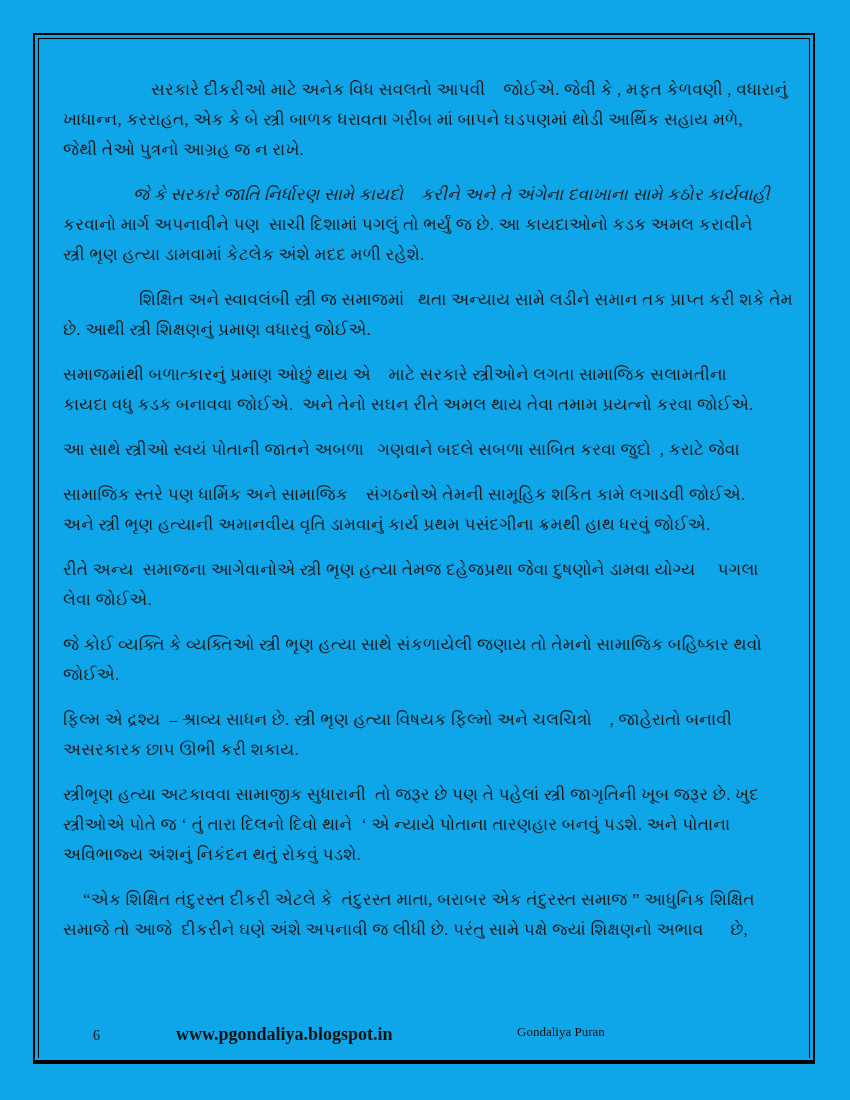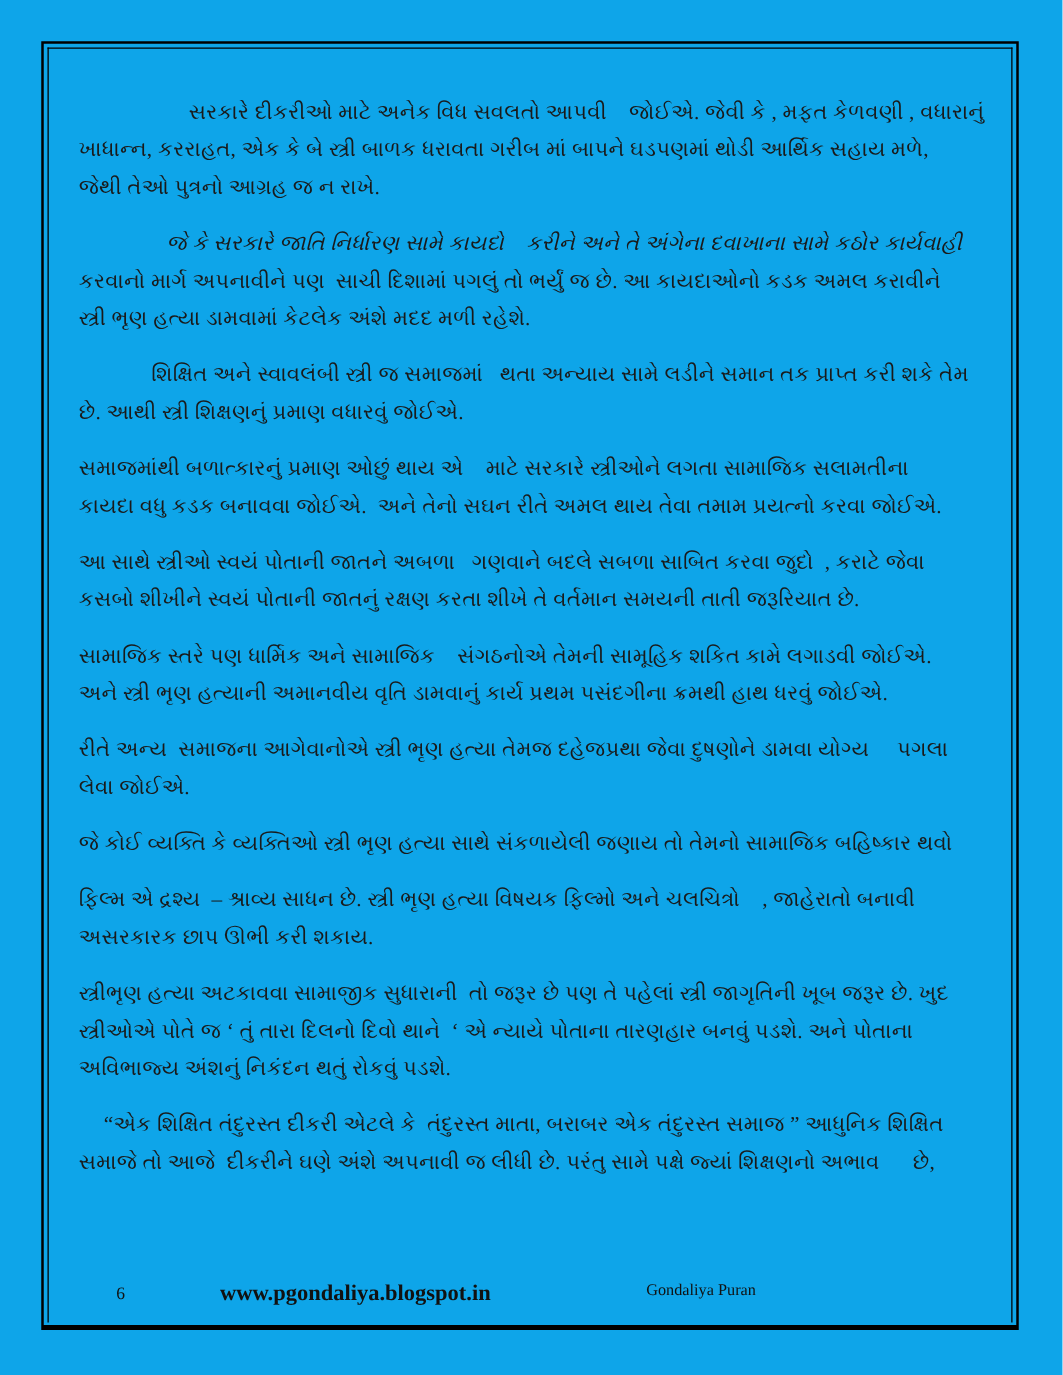--- a/index.html
+++ b/index.html
@@ -100,41 +100,41 @@
         <span class="line" style="padding-left: 88px;">સરકારે દીકરીઓ માટે અનેક વિધ સવલતો આપવી    જોઈએ. જેવી કે , મફત કેળવણી , વધારાનું</span>
         <span class="line">ખાધાન્ન, કરરાહત, એક કે બે સ્ત્રી બાળક ધરાવતા ગરીબ માં બાપને ઘડપણમાં થોડી આર્થિક સહાય મળે,</span>
         <span class="line">જેથી તેઓ પુત્રનો આગ્રહ જ ન રાખે.</span>
       </p>
       <p class="para">
         <span class="line" style="padding-left: 70px; font-style: italic;">જે કે સરકારે જાતિ નિર્ધારણ સામે કાયદો    કરીને અને તે અંગેના દવાખાના સામે કઠોર કાર્યવાહી</span>
         <span class="line">કરવાનો માર્ગ અપનાવીને પણ  સાચી દિશામાં પગલું તો ભર્યું જ છે. આ કાયદાઓનો કડક અમલ કરાવીને</span>
         <span class="line">સ્ત્રી ભૃણ હત્યા ડામવામાં કેટલેક અંશે મદદ મળી રહેશે.</span>
       </p>
       <p class="para">
-        <span class="line" style="padding-left: 58px;">શિક્ષિત અને સ્વાવલંબી સ્ત્રી જ સમાજમાં   થતા અન્યાય સામે લડીને સમાન તક પ્રાપ્ત કરી શકે તેમ</span>
+        <span class="line" style="padding-left: 58px; text-align: center;">શિક્ષિત અને સ્વાવલંબી સ્ત્રી જ સમાજમાં   થતા અન્યાય સામે લડીને સમાન તક પ્રાપ્ત કરી શકે તેમ</span>
         <span class="line">છે. આથી સ્ત્રી શિક્ષણનું પ્રમાણ વધારવું જોઈએ.</span>
       </p>
       <p class="para">
         <span class="line">સમાજમાંથી બળાત્કારનું પ્રમાણ ઓછું થાય એ    માટે સરકારે સ્ત્રીઓને લગતા સામાજિક સલામતીના</span>
         <span class="line">કાયદા વધુ કડક બનાવવા જોઈએ.  અને તેનો સઘન રીતે અમલ થાય તેવા તમામ પ્રયત્નો કરવા જોઈએ.</span>
       </p>
       <p class="para">
         <span class="line">આ સાથે સ્ત્રીઓ સ્વયં પોતાની જાતને અબળા   ગણવાને બદલે સબળા સાબિત કરવા જુદો  , કરાટે જેવા</span>
-        <span class="line">કસબો શીખીને સ્વયં પોતાની જાતનું રક્ષણ કરતા શીખે તે વર્તમાન સમયની તાતી જરૂરિયાત છે.</span>
       </p>
       <p class="para">
         <span class="line">સામાજિક સ્તરે પણ ધાર્મિક અને સામાજિક    સંગઠનોએ તેમની સામૂહિક શકિત કામે લગાડવી જોઈએ.</span>
         <span class="line">અને સ્ત્રી ભૃણ હત્યાની અમાનવીય વૃતિ ડામવાનું કાર્ય પ્રથમ પસંદગીના ક્રમથી હાથ ધરવું જોઈએ.</span>
       </p>
       <p class="para">
         <span class="line">રીતે અન્ય  સમાજના આગેવાનોએ સ્ત્રી ભૃણ હત્યા તેમજ દહેજપ્રથા જેવા દુષણોને ડામવા યોગ્ય     પગલા</span>
         <span class="line">લેવા જોઈએ.</span>
       </p>
       <p class="para">
         <span class="line">જે કોઈ વ્યક્તિ કે વ્યક્તિઓ સ્ત્રી ભૃણ હત્યા સાથે સંકળાયેલી જણાય તો તેમનો સામાજિક બહિષ્કાર થવો</span>
+        <span class="line">જોઈએ.</span>
       </p>
       <p class="para">
         <span class="line">ફિલ્મ એ દ્રશ્ય  – શ્રાવ્ય સાધન છે. સ્ત્રી ભૃણ હત્યા વિષયક ફિલ્મો અને ચલચિત્રો    , જાહેરાતો બનાવી</span>
         <span class="line">અસરકારક છાપ ઊભી કરી શકાય.</span>
       </p>
       <p class="para">
         <span class="line">સ્ત્રીભૃણ હત્યા અટકાવવા સામાજીક સુધારાની  તો જરૂર છે પણ તે પહેલાં સ્ત્રી જાગૃતિની ખૂબ જરૂર છે. ખુદ</span>
         <span class="line">સ્ત્રીઓએ પોતે જ ‘ તું તારા દિલનો દિવો થાને  ‘ એ ન્યાયે પોતાના તારણહાર બનવું પડશે. અને પોતાના</span>
         <span class="line">અવિભાજ્ય અંશનું નિકંદન થતું રોકવું પડશે.</span>
       </p>

